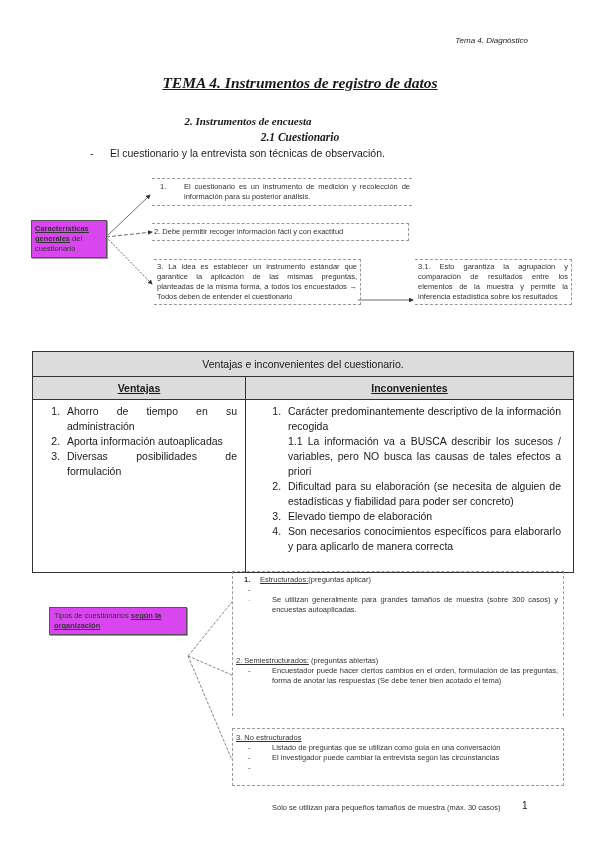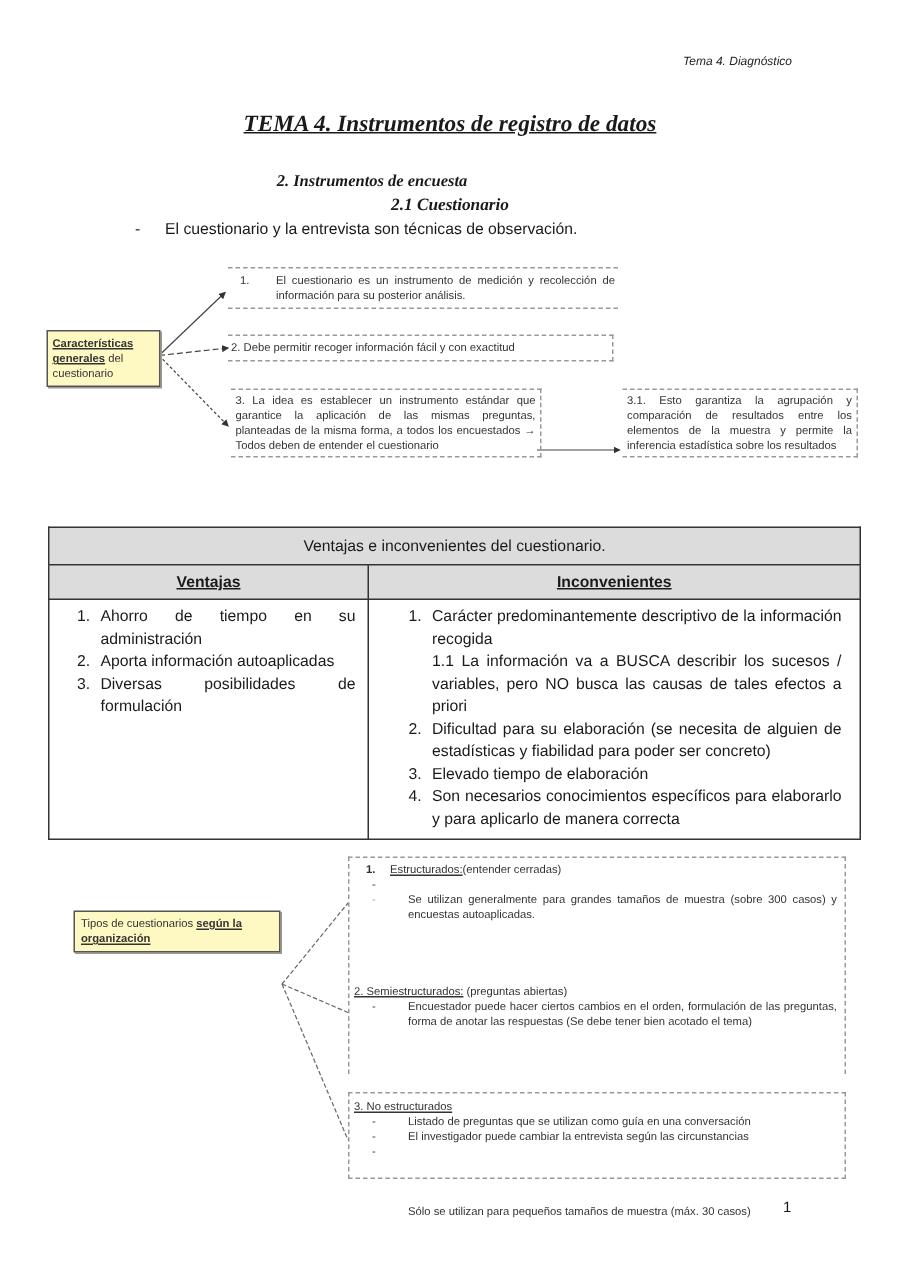--- a/index.html
+++ b/index.html
@@ -10,35 +10,35 @@
   .main-title { left: 0; width: 600px; top: 74px; text-align: center;
                 font-family: "Liberation Serif", serif; font-style: italic; font-weight: bold;
                 font-size: 15.5px; text-decoration: underline; }
   .sub1 { left: 0; width: 496px; top: 115px; text-align: center;
           font-family: "Liberation Serif", serif; font-style: italic; font-weight: bold; font-size: 11px; }
   .sub2 { left: 0; width: 600px; top: 131px; text-align: center;
           font-family: "Liberation Serif", serif; font-style: italic; font-weight: bold; font-size: 11.5px; }
   .bullet-line { left: 90px; top: 147px; font-size: 10.5px; }
   .bullet-line .dash { display: inline-block; width: 20px; }
 
-  .box-grey { background: #fef9c3; border: 1px solid #555; box-shadow: 1px 1px 0 #999;
+  .box-grey { background: #d946ef; border: 1px solid #555; box-shadow: 1px 1px 0 #999;
               font-size: 7.5px; line-height: 10px; color: #333; }
   .dotbox { border: 1px dashed #999; font-size: 7.5px; line-height: 10px; color: #333; text-align: justify; }
   .dot-top-bottom { border-left: none; border-right: none; }
   .u { text-decoration: underline; }
   .b { font-weight: bold; }
 
   svg.lines { position: absolute; left: 0; top: 0; width: 600px; height: 848px; pointer-events: none; }
 
   table.vt { position: absolute; left: 32px; top: 351px; width: 542px; border-collapse: collapse;
              font-size: 10.5px; }
   table.vt td, table.vt th { border: 1.3px solid #333; }
   table.vt .caption-row td { background: #dcdcdc; text-align: center; font-weight: normal; height: 22px; font-size: 10.5px; }
   table.vt .head-row th { background: #dcdcdc; height: 20px; text-decoration: underline; font-size: 10.5px; }
-  table.vt td.cell { vertical-align: top; padding: 4px 12px 5px 0; line-height: 15px; }
+  table.vt td.cell { vertical-align: top; padding: 4px 12px 18px 0; line-height: 15px; }
   ol.lst { margin: 0; padding-left: 40px; }
   ol.lst li { text-align: justify; padding-left: 4px; }
   .sub-item { display: block; }
 
   .page-num { left: 522px; top: 800px; font-size: 10px; }
 </style>
 </head>
 <body>
 
 <div class="abs header-right">Tema 4. Diagnóstico</div>
@@ -124,21 +124,21 @@
 <div class="abs box-grey" style="left:49px; top:607px; width:128px; padding:3px 4px;">
   <span>Tipos de cuestionarios </span><span class="u b">según la organización</span>
 </div>
 
 <div class="abs dotbox" style="left:232px; top:571px; width:330px; height:144px; border-top:1px dashed #999; border-bottom:none;"></div>
 
 <div class="abs" style="left:236px; top:575px; width:322px; font-size:7.5px; line-height:10px; color:#333;">
   <div style="display:flex;">
     <span class="b" style="width:16px; padding-left:8px;">1.</span>
     <span class="u">Estructurados:</span>
-      <span> (entender cerradas)</span>
+      <span> (preguntas aplicar)</span>
   </div>
   <div style="display:flex; text-align:justify;">
     <span style="width:24px; padding-left:12px;">-</span>
   </div>
   <div style="display:flex; text-align:justify;">
     <span style="width:24px; padding-left:12px; color:#aaa;">-</span>
     <span style="flex:1;">Se utilizan generalmente para grandes tamaños de muestra (sobre 300 casos) y encuestas autoaplicadas.</span>
   </div>
 </div>
 

